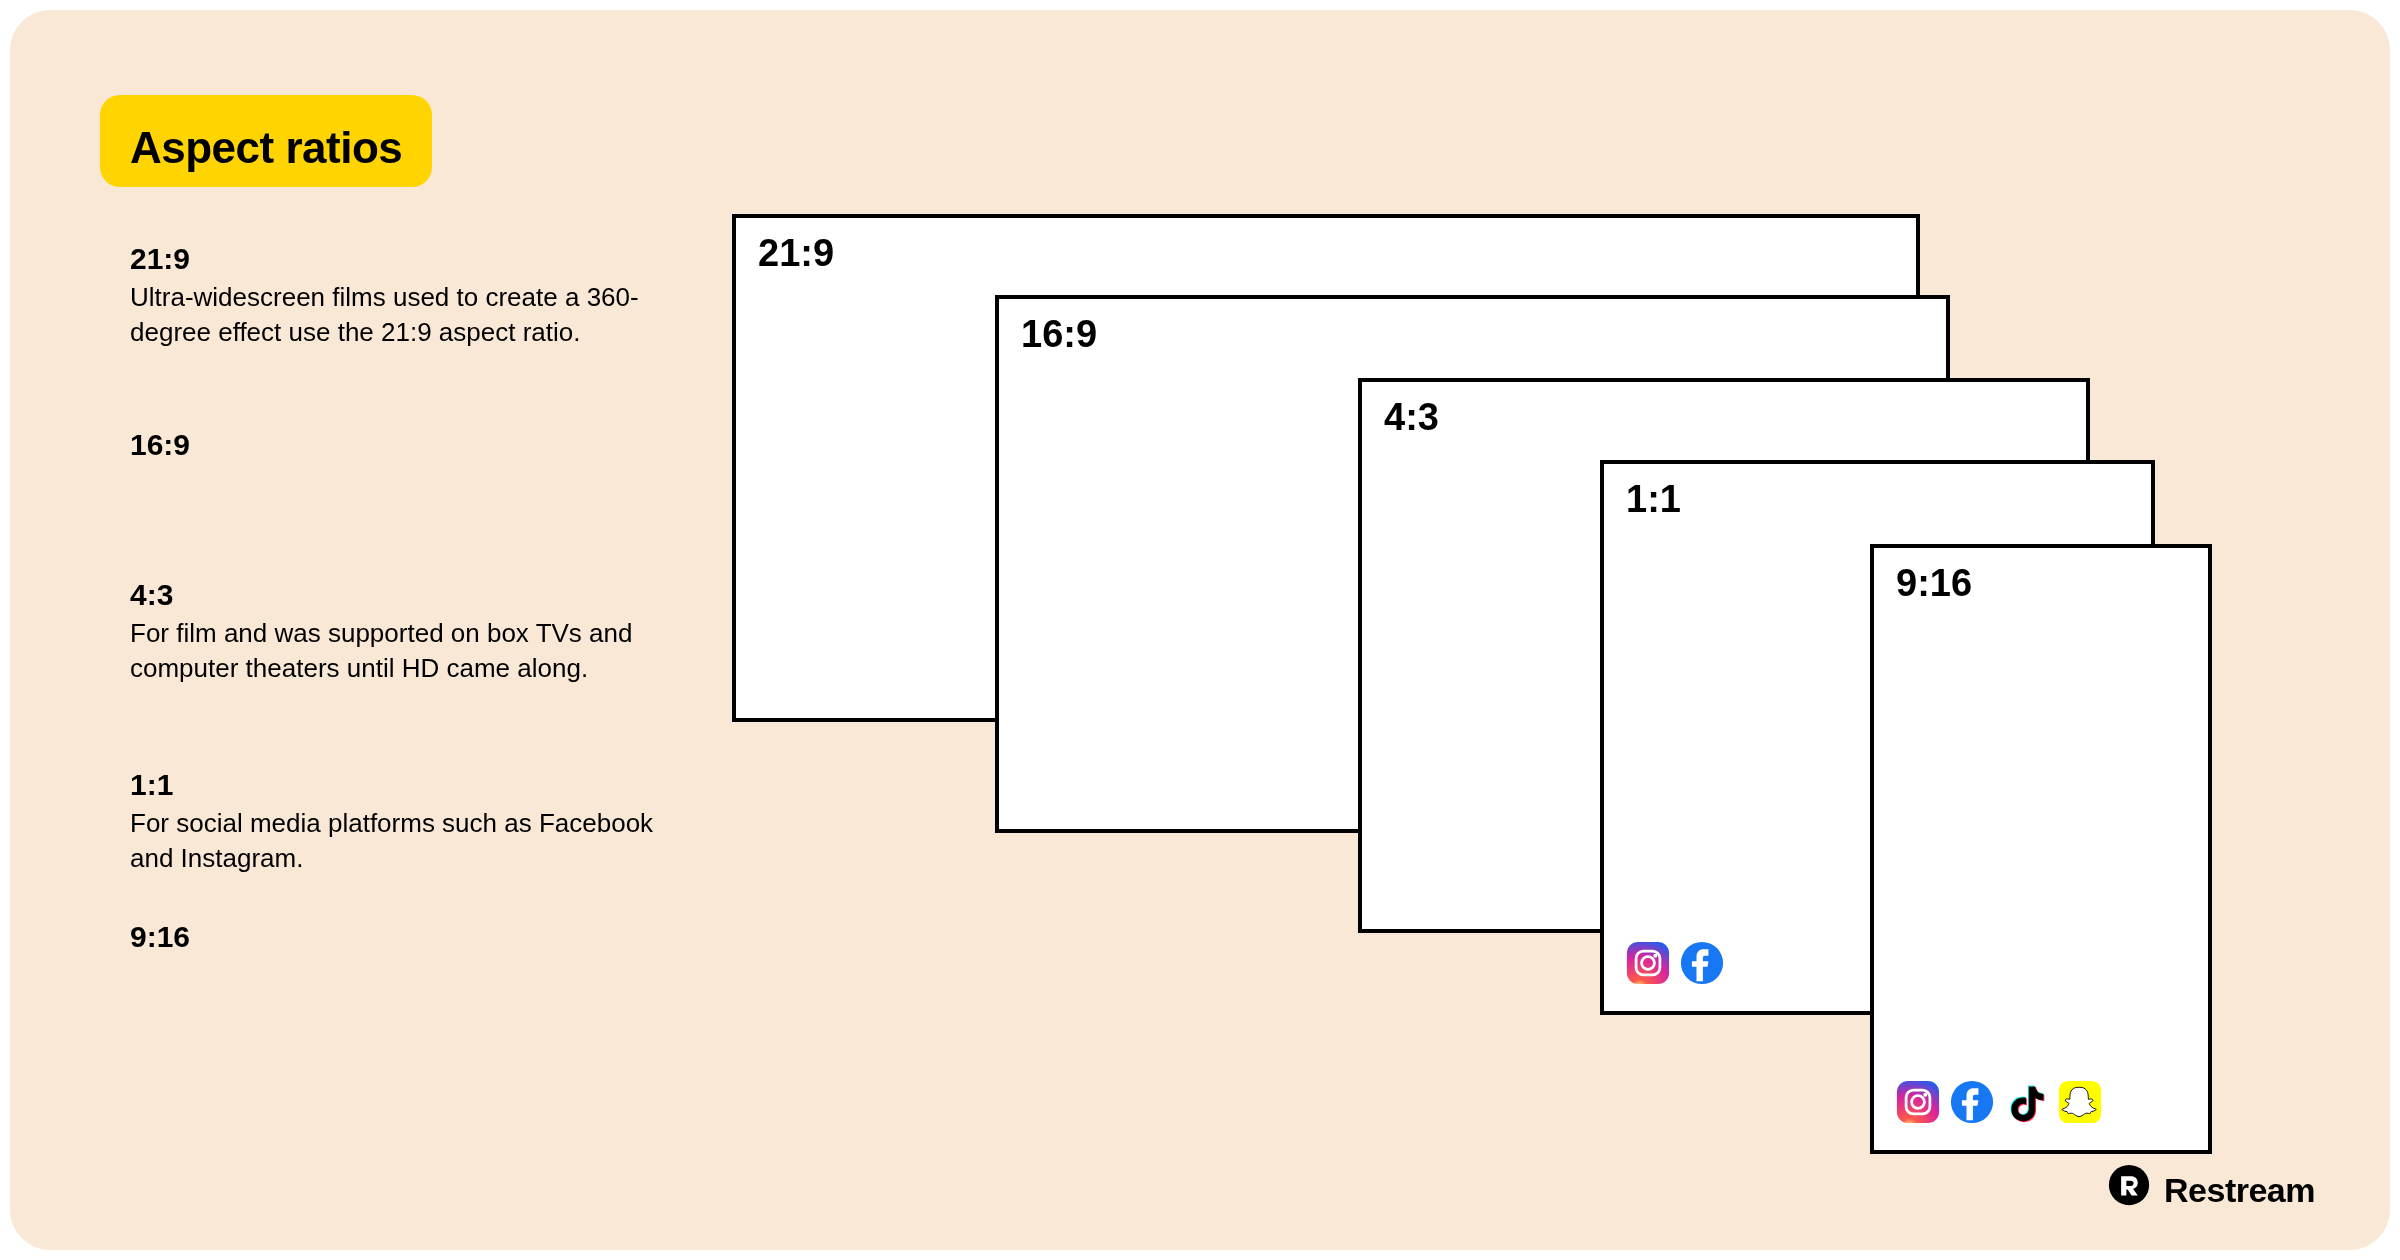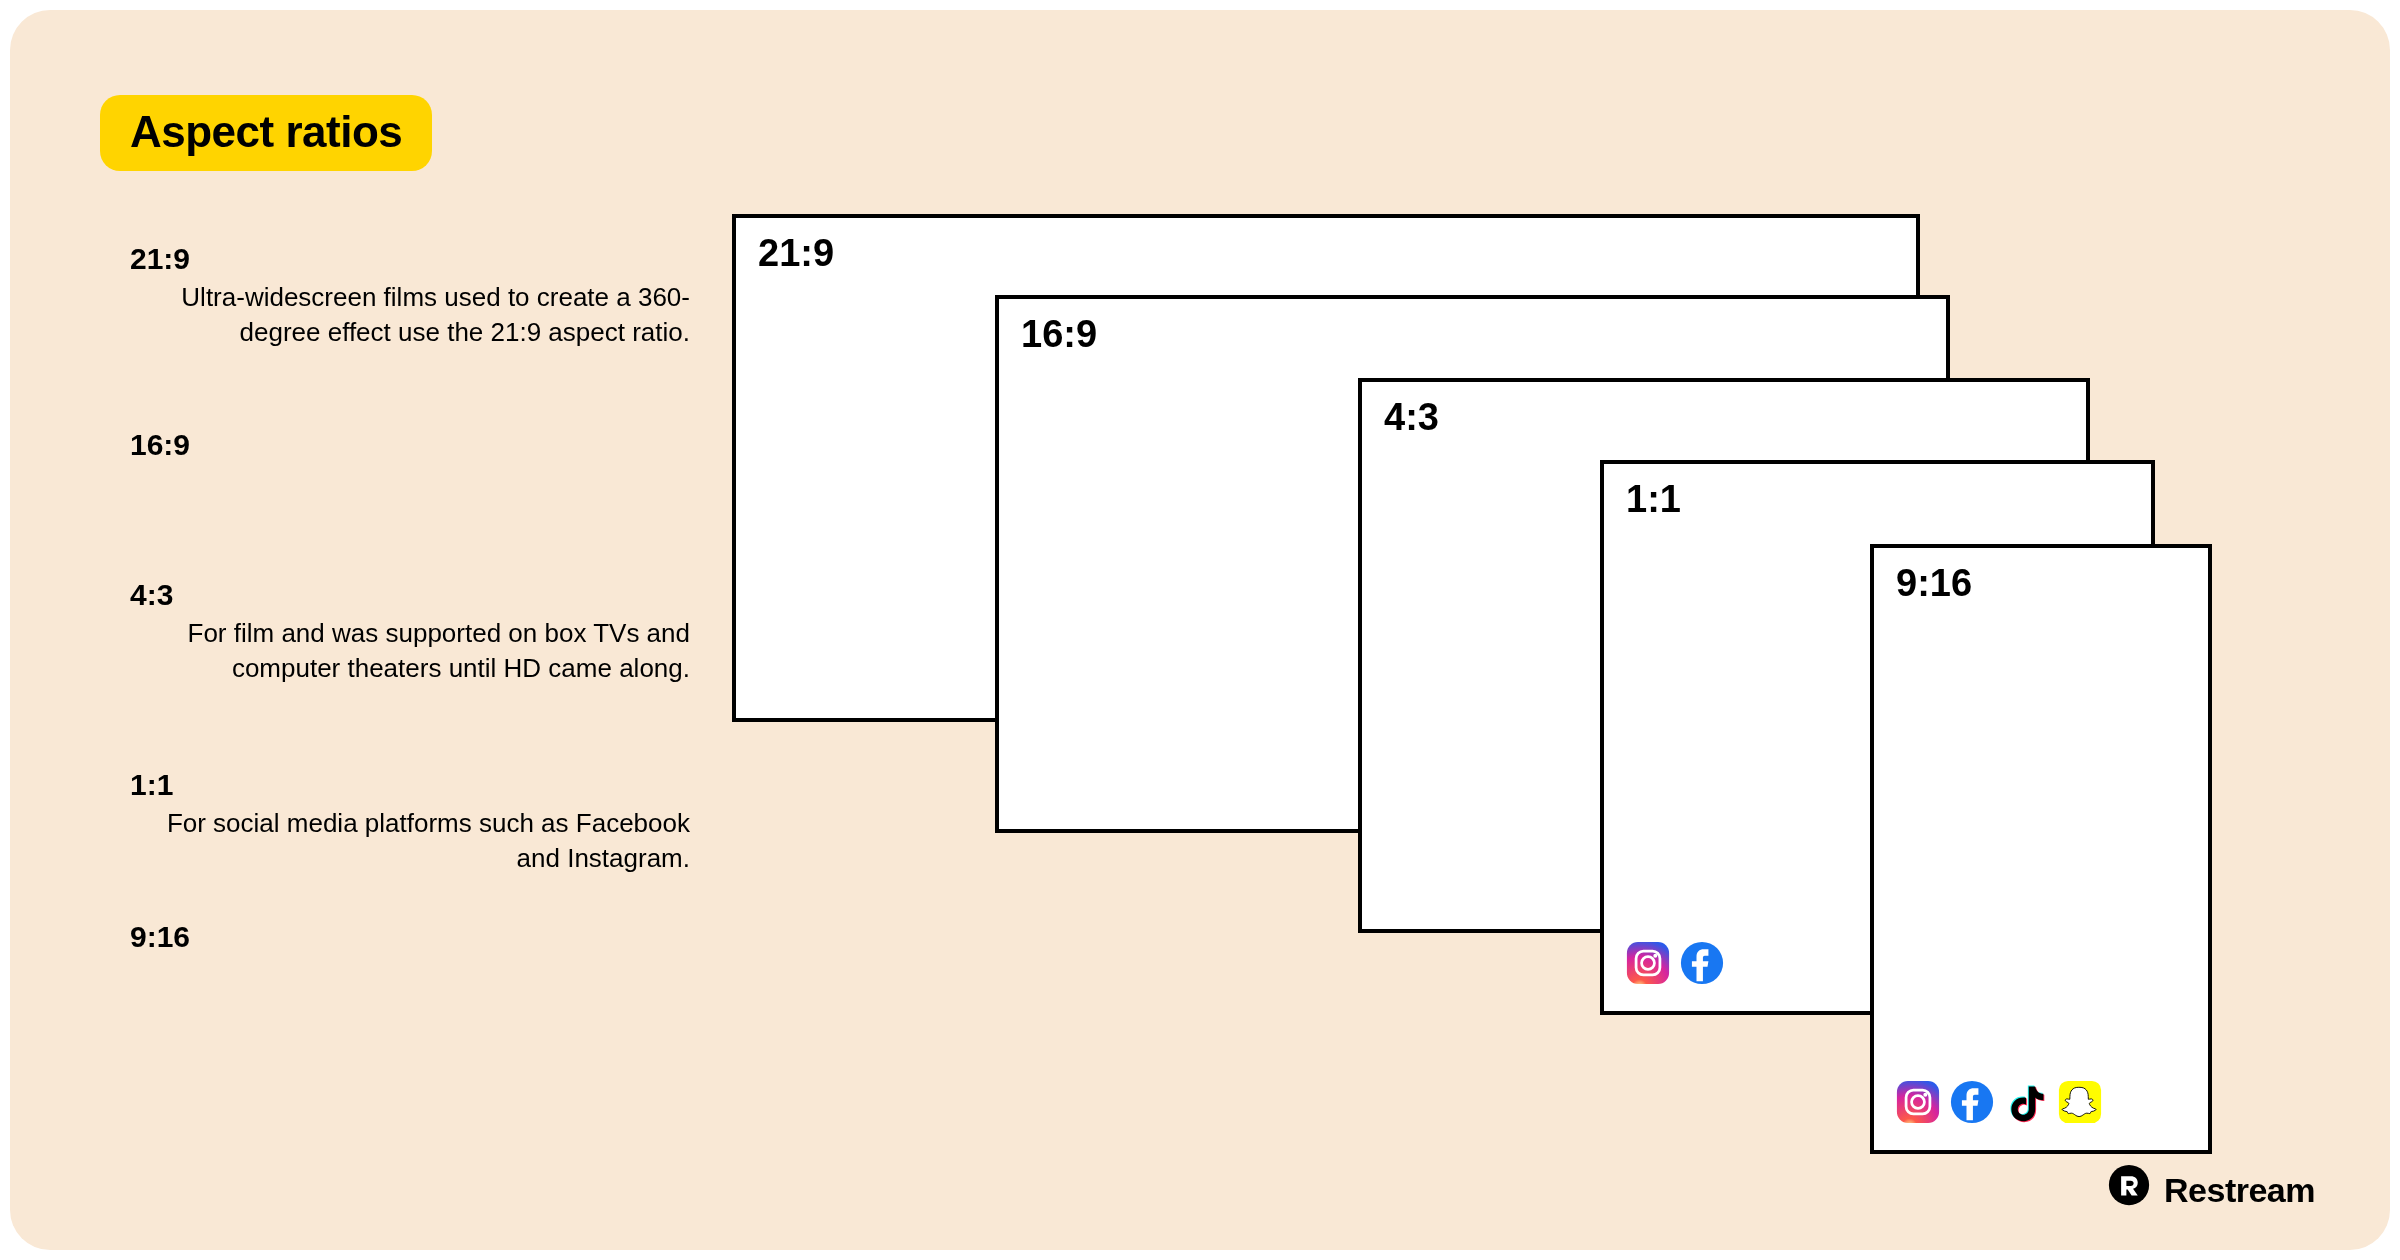--- a/index.html
+++ b/index.html
@@ -18,21 +18,21 @@
     height: 1240px;
     background: #f9e8d5;
     border-radius: 40px;
   }
   .title-badge {
     position: absolute;
     left: 90px;
     top: 85px;
     background: #ffd400;
     border-radius: 20px;
-    padding: 12px 30px 14px 30px;
+    padding: 28px 30px 14px 30px;
     font-size: 44px;
     font-weight: 900;
     color: #000;
     letter-spacing: -0.5px;
   }
   .desc-block {
     position: absolute;
     left: 120px;
     width: 560px;
   }
@@ -40,21 +40,20 @@
     font-size: 30px;
     font-weight: 800;
     color: #000;
     margin-bottom: 4px;
   }
   .desc-text {
     font-size: 26px;
     line-height: 1.35;
     color: #000;
     font-weight: 400;
-    text-align: right;
   }
   .ratio-box {
     position: absolute;
     background: #ffffff;
     border: 4px solid #000;
   }
   .ratio-label {
     position: absolute;
     left: 22px;
     top: 14px;

